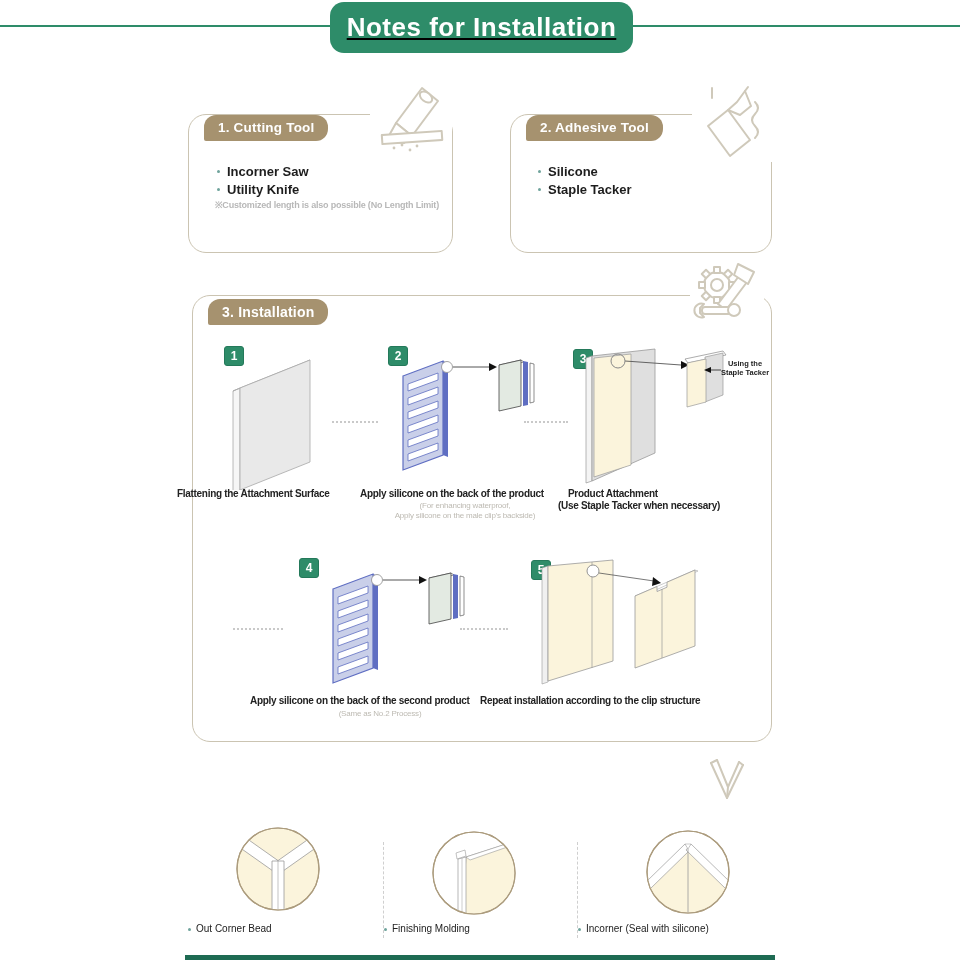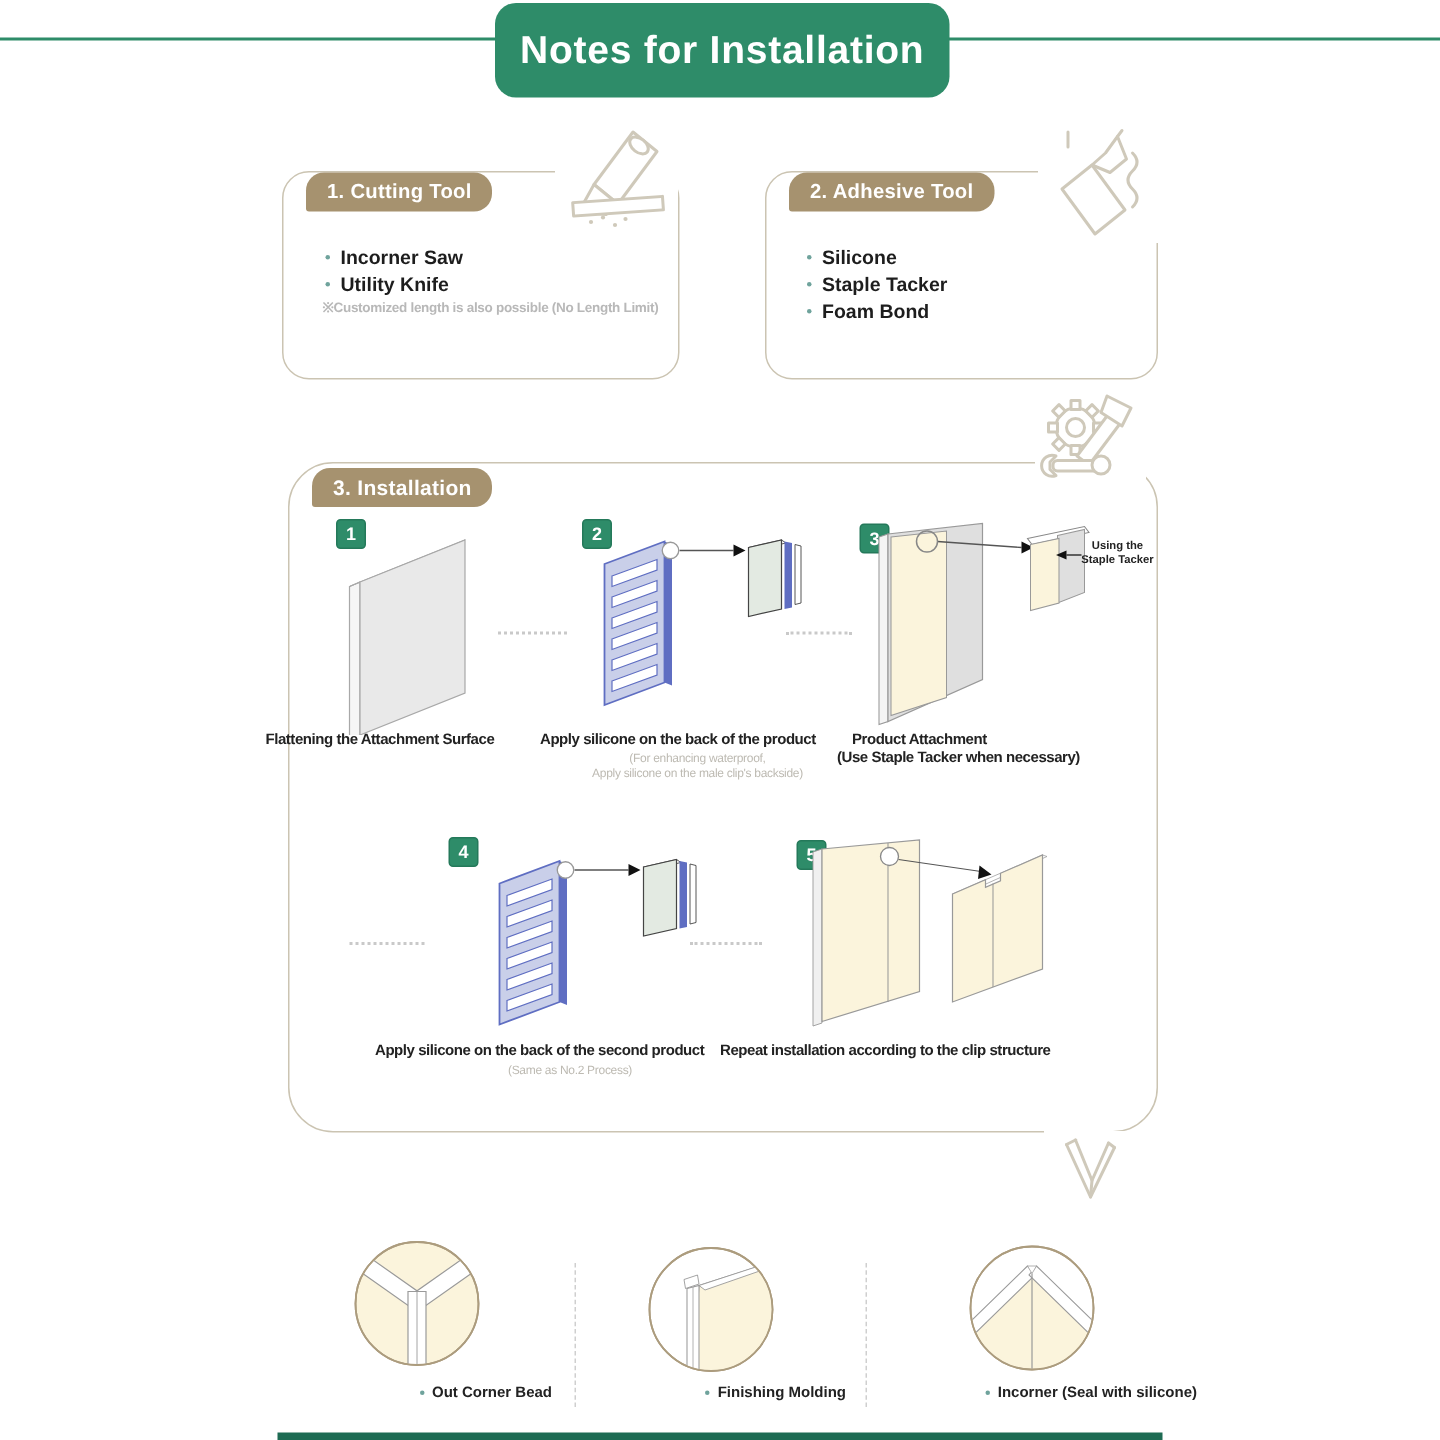--- a/index.html
+++ b/index.html
@@ -1,22 +1,22 @@
 <!DOCTYPE html>
 <html><head>
 <meta charset="utf-8">
 <style>
   html,body{margin:0;padding:0;background:#ffffff;}
   .canvas{position:relative;width:960px;height:960px;background:#ffffff;overflow:hidden;
           font-family:"Liberation Sans", sans-serif;}
   .abs{position:absolute;}
   
   .header-line{position:absolute;left:0;top:25px;width:960px;height:2px;background:#2E8C69;}
-  .title-box{position:absolute;left:330px;top:2px;width:303px;height:63px;background:#2E8C69;
-             border-radius:14px;display:flex;align-items:center;justify-content:center;}
+  .title-box{position:absolute;left:330px;top:2px;width:303px;height:51px;background:#2E8C69;
+             border-radius:14px;display:flex;align-items:center;justify-content:center;text-decoration:underline;}
   .title-box span{color:#fff;font-size:26px;font-weight:bold;letter-spacing:.5px;}
   
   .card{position:absolute;border:1.5px solid #CBC4B2;border-radius:18px;background:#fff;}
   .sec-label{position:absolute;height:26px;line-height:26px;background:#A6926F;color:#fff;
              font-size:13.5px;font-weight:bold;padding:0 14px;border-radius:12px 12px 12px 2px;
              letter-spacing:.2px;}
   .tool-list{list-style:none;margin:0;padding:0;position:absolute;}
   .tool-list li{height:18px;display:flex;align-items:center;font-size:13px;font-weight:bold;color:#1d1d1d;}
   .dot{width:3px;height:3px;border-radius:50%;background:#6FA39C;margin-right:7px;flex:0 0 auto;}
   .note{position:absolute;font-size:9px;color:#b8b8b8;font-weight:bold;letter-spacing:-.2px;}
@@ -24,21 +24,21 @@
   .badge{position:absolute;width:18px;height:18px;background:#2E8C69;border:1px solid #24795A;
          border-radius:3px;color:#fff;font-size:12px;font-weight:bold;display:flex;
          align-items:center;justify-content:center;}
   .caption{position:absolute;font-size:10px;font-weight:bold;color:#222;
            letter-spacing:-.3px;line-height:12px;}
   .subcap{position:absolute;font-size:8px;color:#bdbab2;font-weight:normal;text-align:center;
           letter-spacing:-.2px;line-height:10px;}
   .dotline{position:absolute;height:0;border-top:2px dotted #c9c9c9;}
   .dashv{position:absolute;width:0;border-left:1px dashed #cfcfcf;}
   .annot{position:absolute;font-size:7.5px;font-weight:bold;color:#222;text-align:center;line-height:9px;}
-  .circle-label{position:absolute;font-size:10px;font-weight:bold;color:#222;text-align:right;}
+  .circle-label{position:absolute;font-size:10px;font-weight:normal;color:#222;text-align:left;}
   .circle-label .dot{display:inline-block;margin:0 5px 1px 0;}
   .bottom-bar{position:absolute;left:185px;top:955px;width:590px;height:5px;background:#1E6B53;}
 </style>
 </head>
 <body>
 
 <div class="canvas">
 
   <div class="header-line"></div>
   <div class="title-box">
@@ -80,39 +80,35 @@
     <div class="sec-label" style="left:15px;top:0px;">2. Adhesive Tool</div>
     <ul class="tool-list" style="left:27px;top:47px;">
       <li>
           <span class="dot"></span>
           <span>Silicone</span>
         </li>
       <li>
           <span class="dot"></span>
           <span>Staple Tacker</span>
         </li>
-      <li>
-          <span class="dot"></span>
-          <span>Foam Bond</span>
-        </li>
     </ul>
   </section>
 
   <svg class="abs" style="left:692px;top:80px;" width="82" height="82" viewBox="0 0 82 82">
     <rect x="0" y="0" width="82" height="82" fill="#ffffff"></rect>
     <g fill="#ffffff" stroke="#CFC9BA" stroke-width="2" stroke-linejoin="round" stroke-linecap="round">
       <path d="M16,46 L36,30 L58,60 L38,76 Z"></path>
       <polygon points="36,30 45,22 53,11 59,26 48,35"></polygon>
       <line x1="53" y1="11" x2="56" y2="7"></line>
       <path d="M63,22 q6,6 0,12 q-6,6 0,12 q6,6 0,12" fill="none"></path>
       <line x1="20" y1="8" x2="20" y2="18"></line>
     </g>
   </svg>
 
-  <section class="card" style="left:192px;top:308px;width:578px;height:445px;border-radius:30px;">
+  <section class="card" style="left:192px;top:295px;width:578px;height:445px;">
     <div class="sec-label" style="left:15px;top:3px;font-size:14px;">3. Installation</div>
   </section>
 
   <svg class="abs" style="left:690px;top:260px;" width="74" height="64" viewBox="0 0 74 64">
     <rect x="0" y="0" width="74" height="64" fill="#ffffff"></rect>
     <g fill="#ffffff" stroke="#CFC9BA" stroke-width="2" stroke-linejoin="round">
       <circle cx="27" cy="25" r="13"></circle>
       <g>
         <rect x="24" y="7" width="6" height="6"></rect>
           <rect x="24" y="37" width="6" height="6"></rect>

